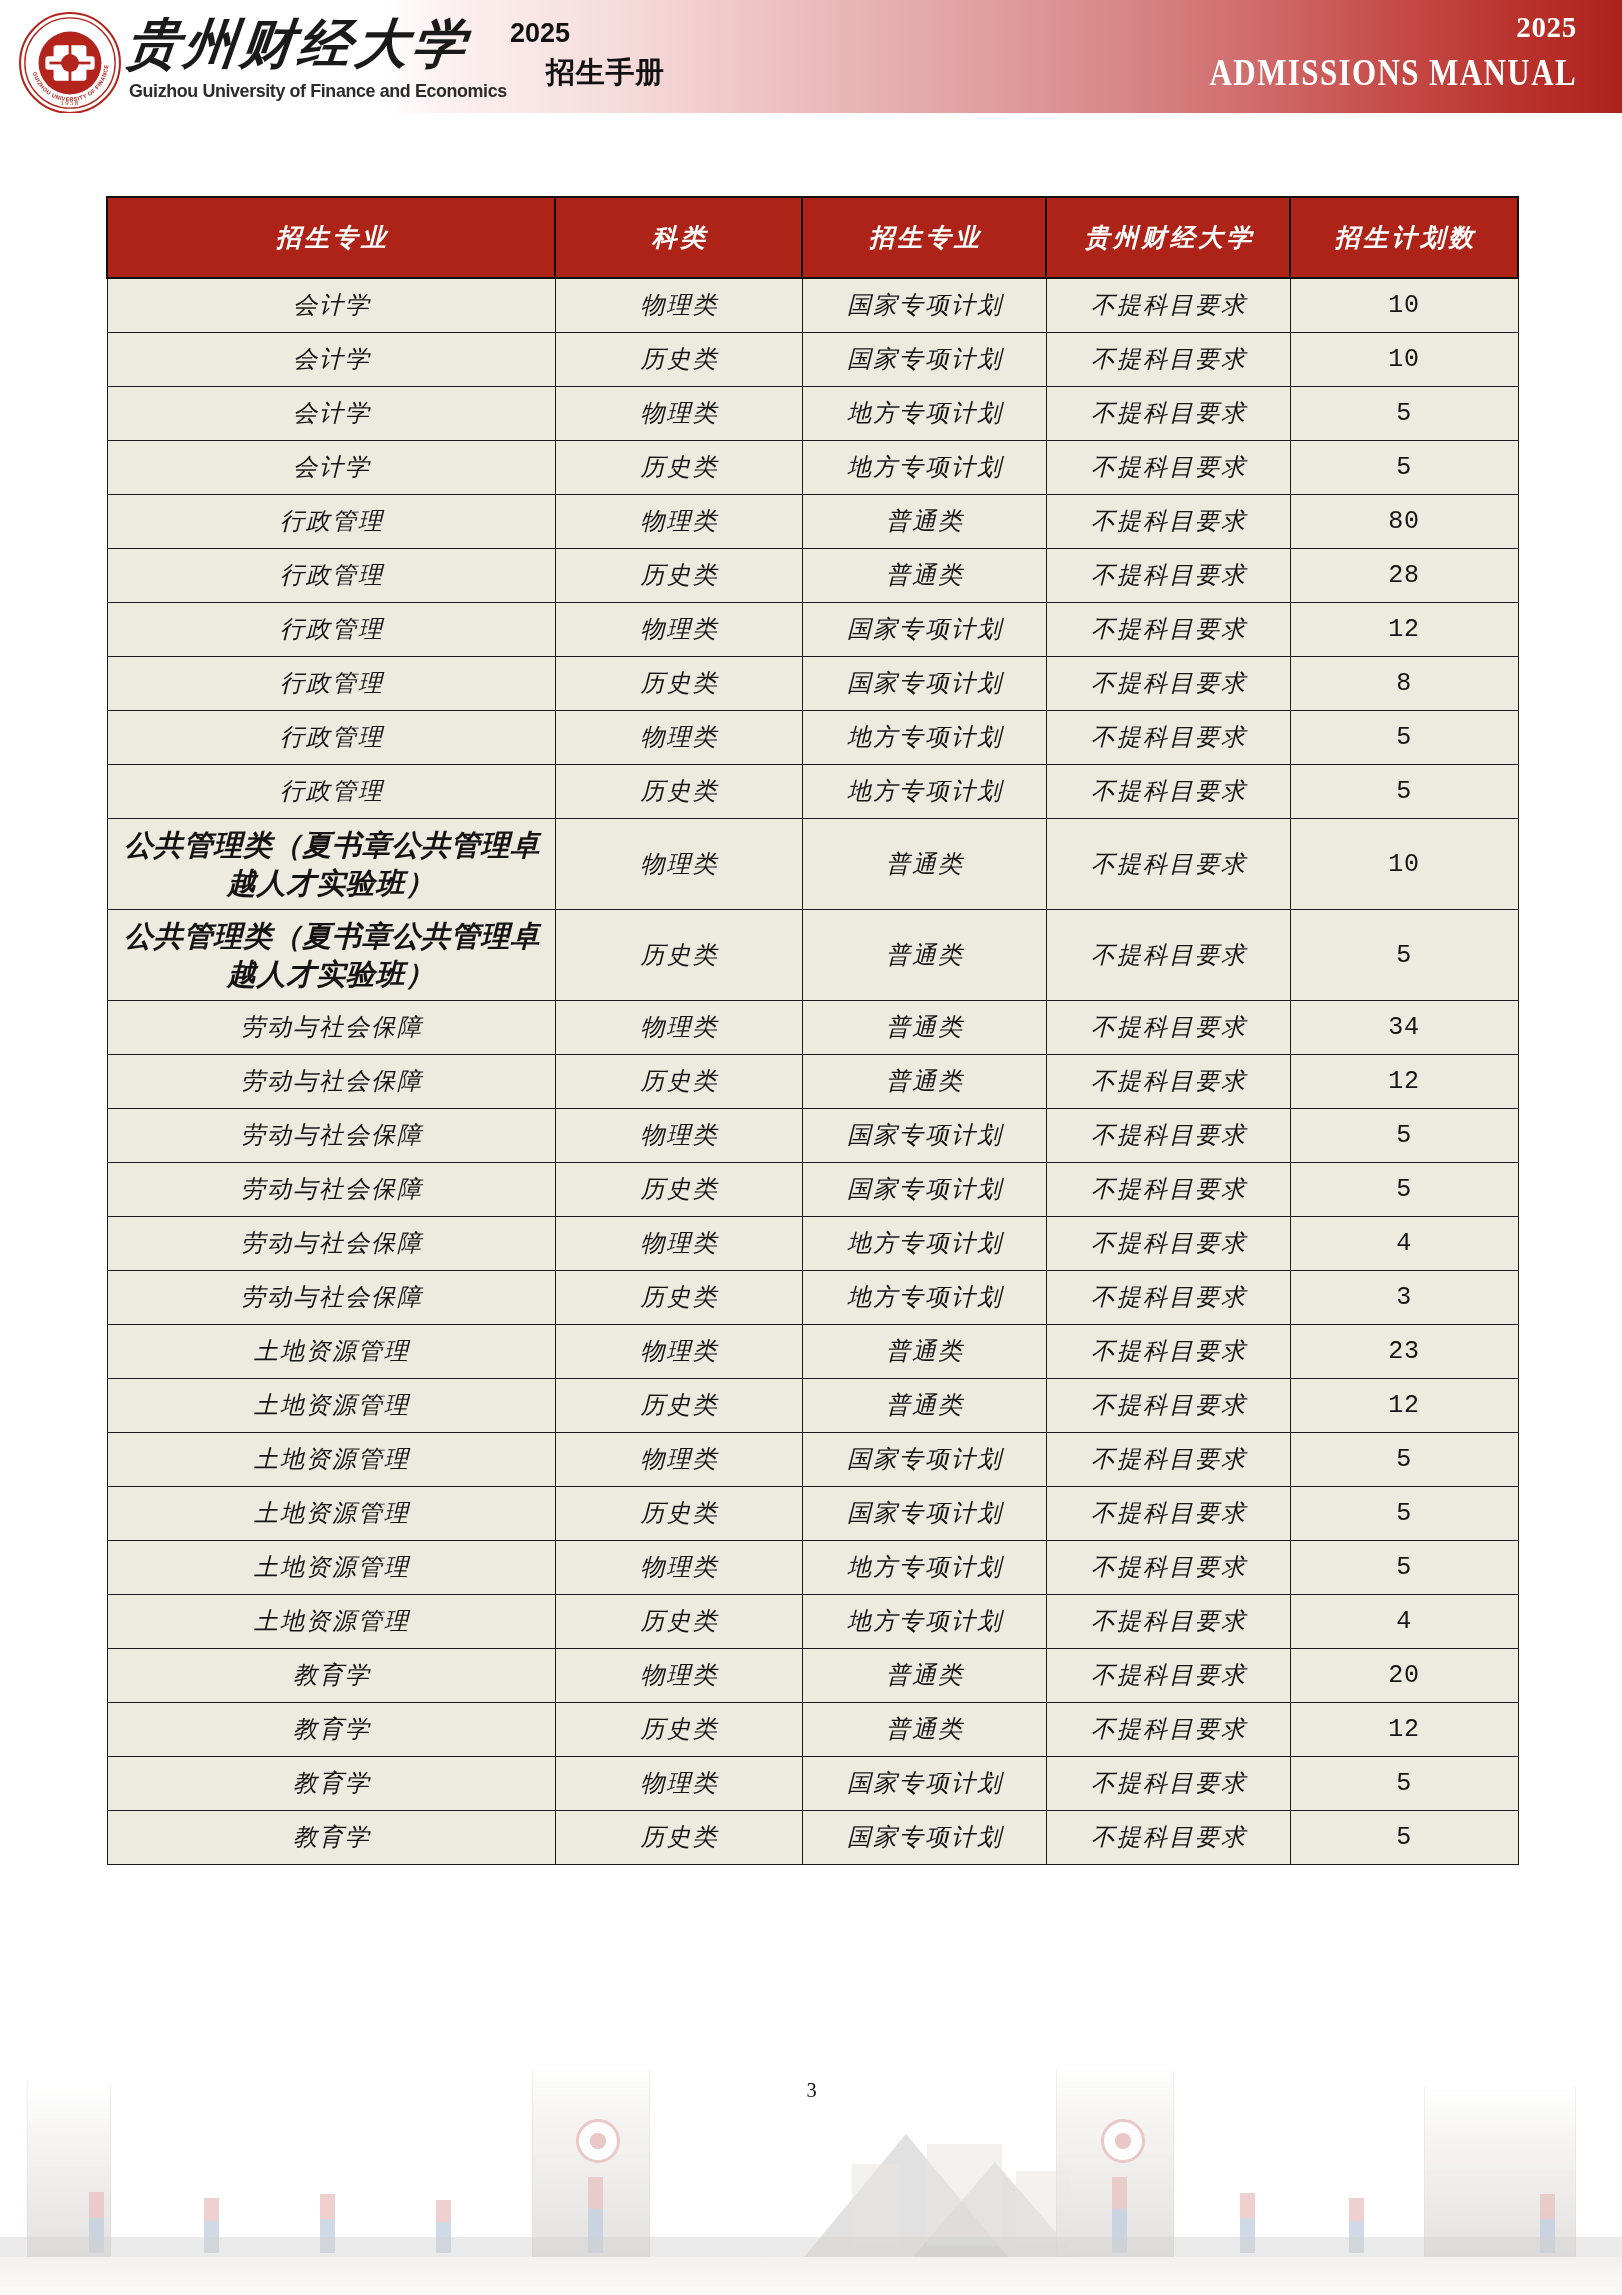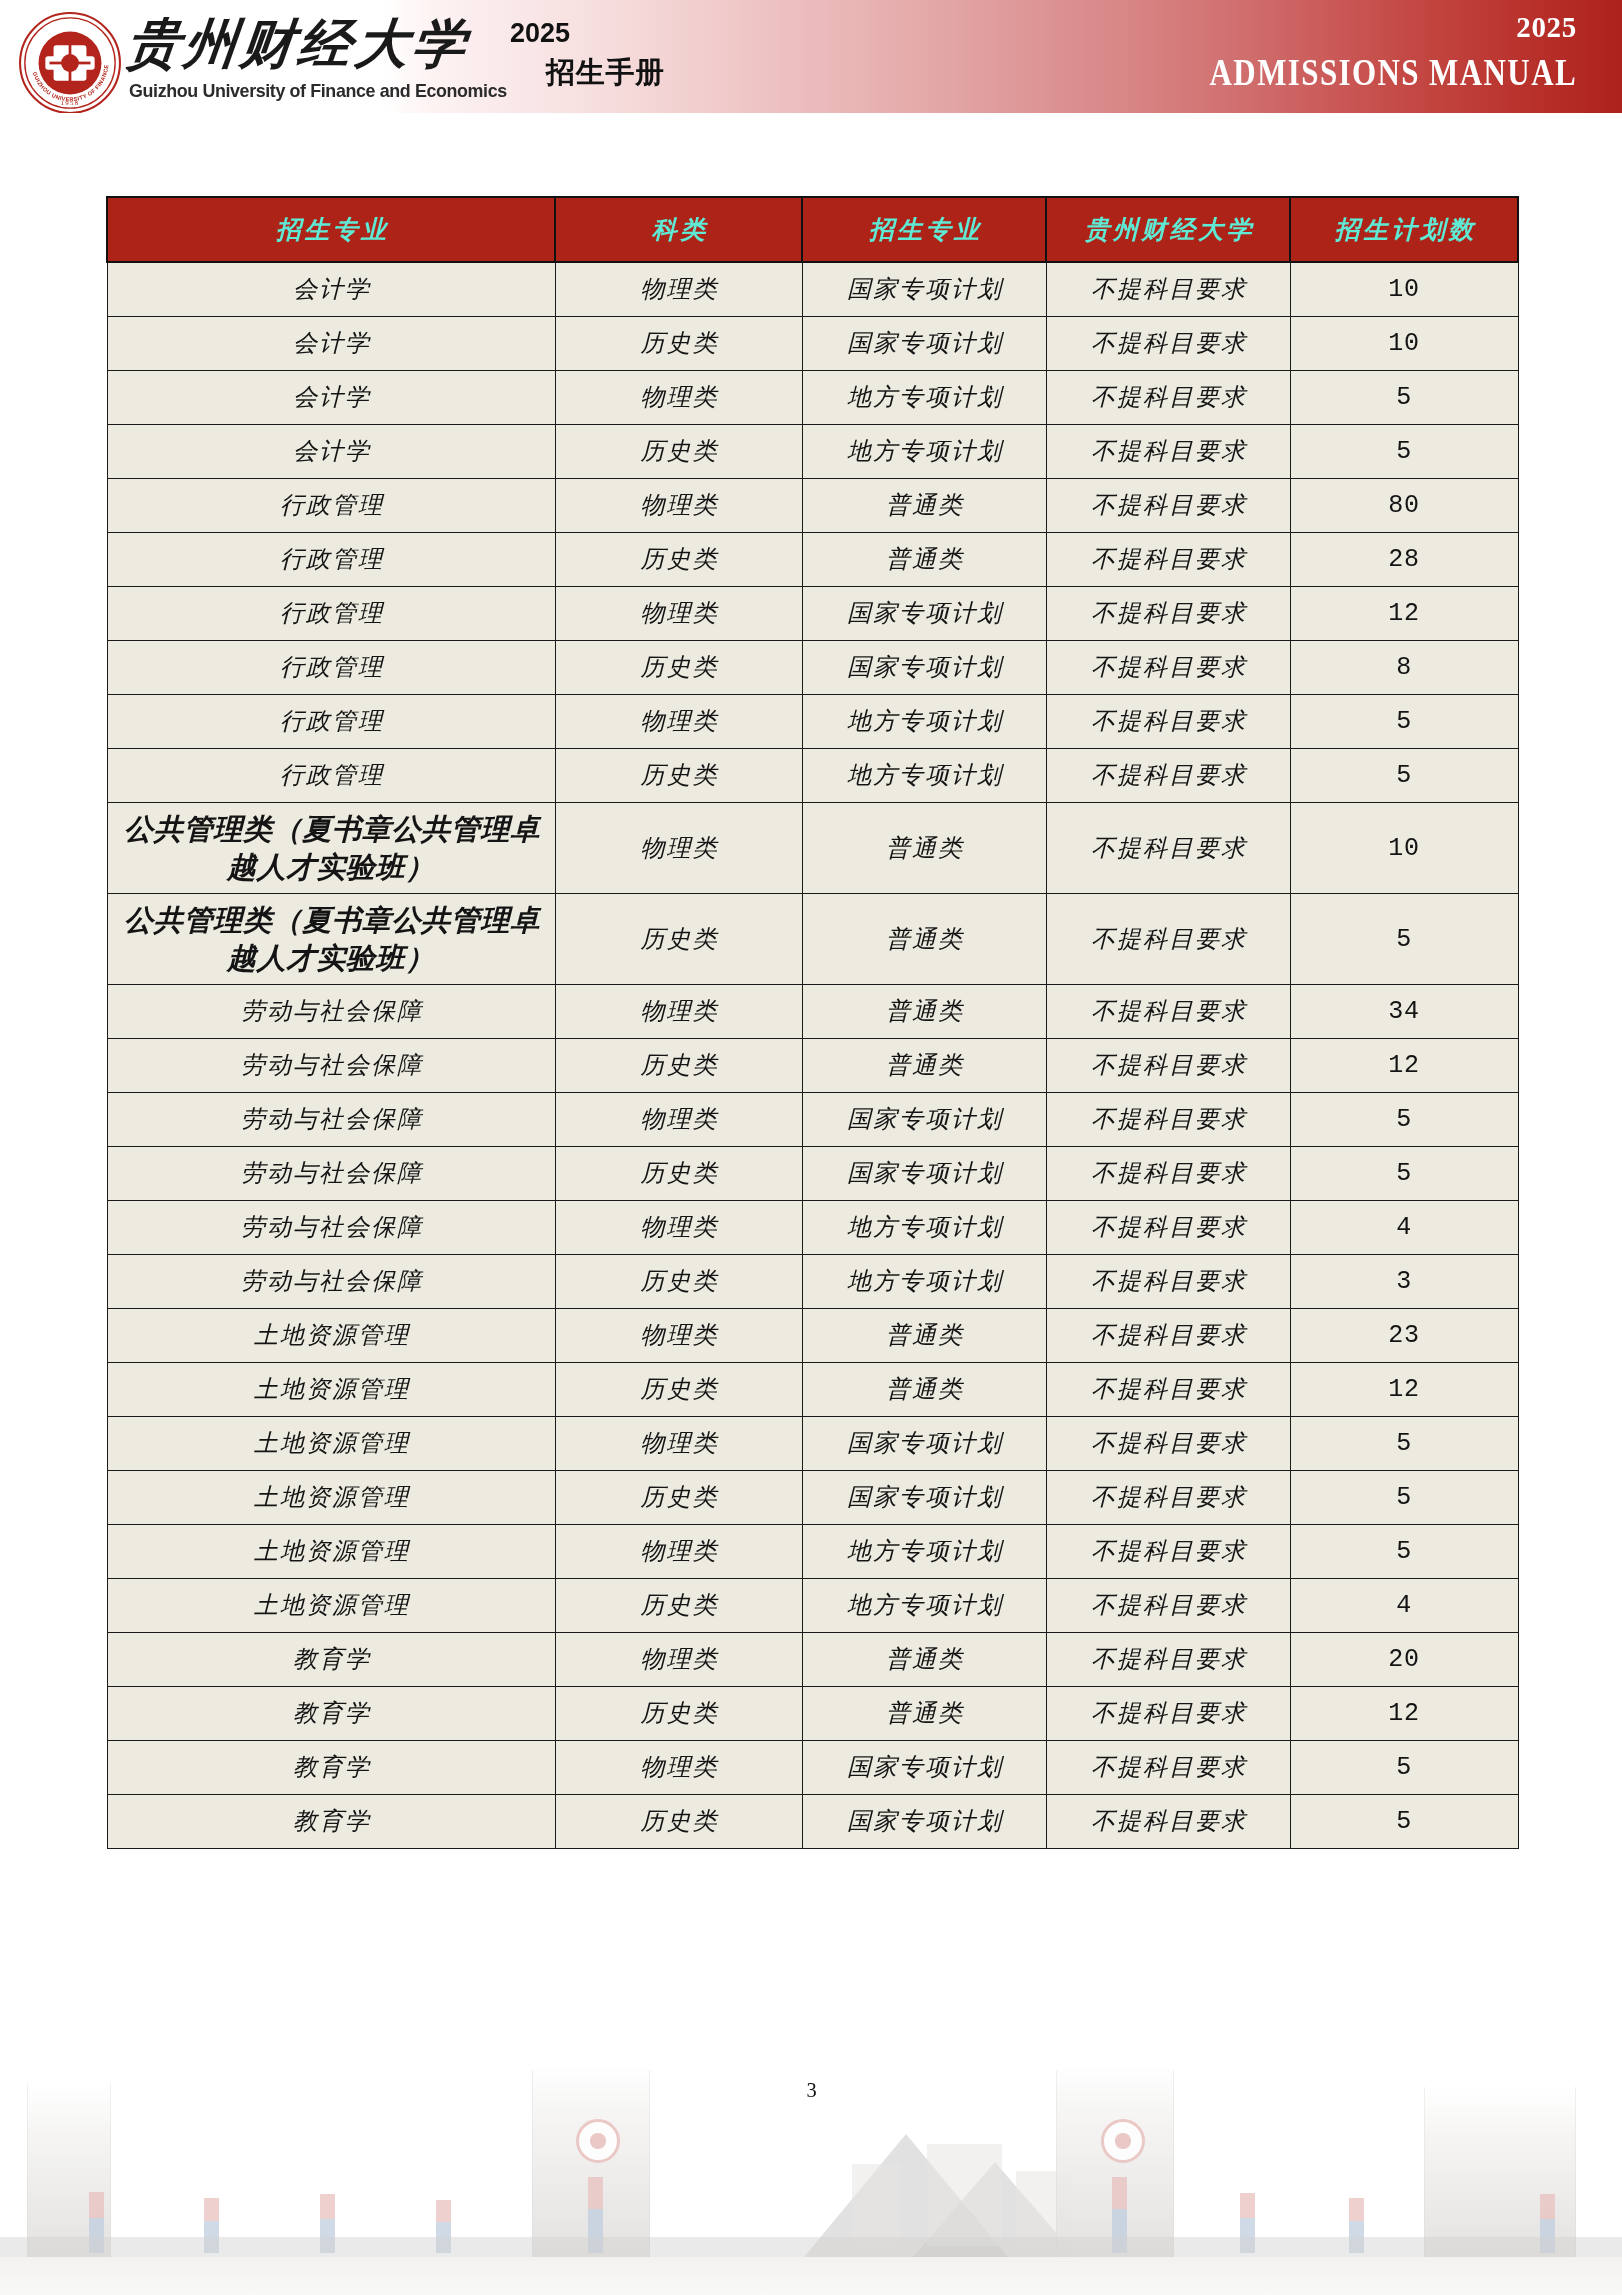--- a/index.html
+++ b/index.html
@@ -139,30 +139,30 @@
     table-layout: fixed;
   }
   table#plan-table col.c0 { width: 448px; }
   table#plan-table col.c1 { width: 247px; }
   table#plan-table col.c2 { width: 244px; }
   table#plan-table col.c3 { width: 244px; }
   table#plan-table col.c4 { width: 228px; }
 
   #plan-table thead th {
     background: #AE2318;
-    color: #5eead4;
+    color: #ffffff;
     height: 63px;
     font-family: "DejaVu Serif", "Liberation Serif", serif;
     font-size: 25px;
     font-weight: bold;
     font-style: italic;
     letter-spacing: 3.4px;
     text-indent: 3.4px;
     border: 2px solid #111111;
-    padding: 0;
+    padding: 8px;
     text-align: center;
     vertical-align: middle;
     white-space: nowrap;
     margin-left: 38px;
   }
   #plan-table tbody td {
     background: #EDEAE0;
     color: #141414;
     border: 1.4px solid #1a1a1a;
     padding: 0 5.5px;

